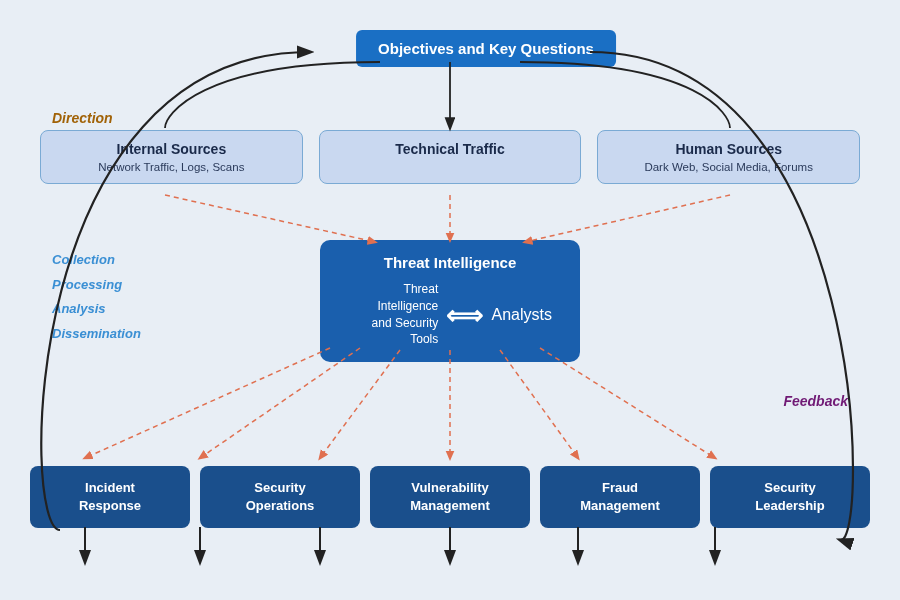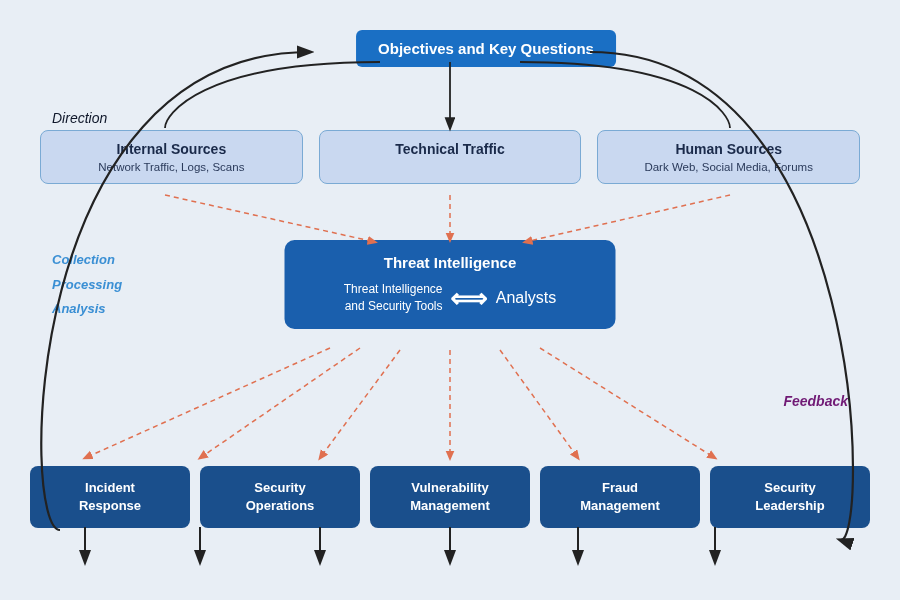--- a/index.html
+++ b/index.html
@@ -29,24 +29,24 @@
       padding: 10px 22px;
       border-radius: 6px;
       white-space: nowrap;
       margin-left: 36px;
     }
     
     .label-direction {
       position: absolute;
       top: 110px;
       left: 52px;
-      color: #0f172a;
+      color: #a16207;
       font-size: 14px;
       font-style: italic;
-      font-weight: normal;
+      font-weight: bold;
     }
     
     .sources-row {
       position: absolute;
       top: 130px;
       left: 40px;
       right: 40px;
       display: flex;
       justify-content: space-between;
       gap: 16px;
@@ -85,21 +85,21 @@
     
     .ti-box {
       position: absolute;
       top: 240px;
       left: 50%;
       transform: translateX(-50%);
       background: #1a5fad;
       color: white;
       border-radius: 10px;
       padding: 14px 28px;
-      width: 331px;
+      width: 260px;
       text-align: center;
     }
     .ti-box .ti-title {
       font-weight: bold;
       font-size: 15px;
       margin-bottom: 10px;
     }
     .ti-box .ti-inner {
       display: flex;
       align-items: center;
@@ -187,20 +187,21 @@
     <div class="source-box">
       <div class="title">Human Sources</div>
       <div class="subtitle">Dark Web, Social Media, Forums</div>
     </div>
   </div>
 
   <div class="phase-labels">
     <div class="phase-label">Collection</div>
     <div class="phase-label">Processing</div>
     <div class="phase-label">Analysis</div>
+    <div class="phase-label">Dissemination</div>
   </div>
 
   <div class="ti-box">
     <div class="ti-title">Threat Intelligence</div>
     <div class="ti-inner">
       <div class="ti-tools">Threat Intelligence<br>and Security Tools</div>
       <div class="arrow-lr">⟺</div>
       <div class="ti-analysts">Analysts</div>
     </div>
   </div>

